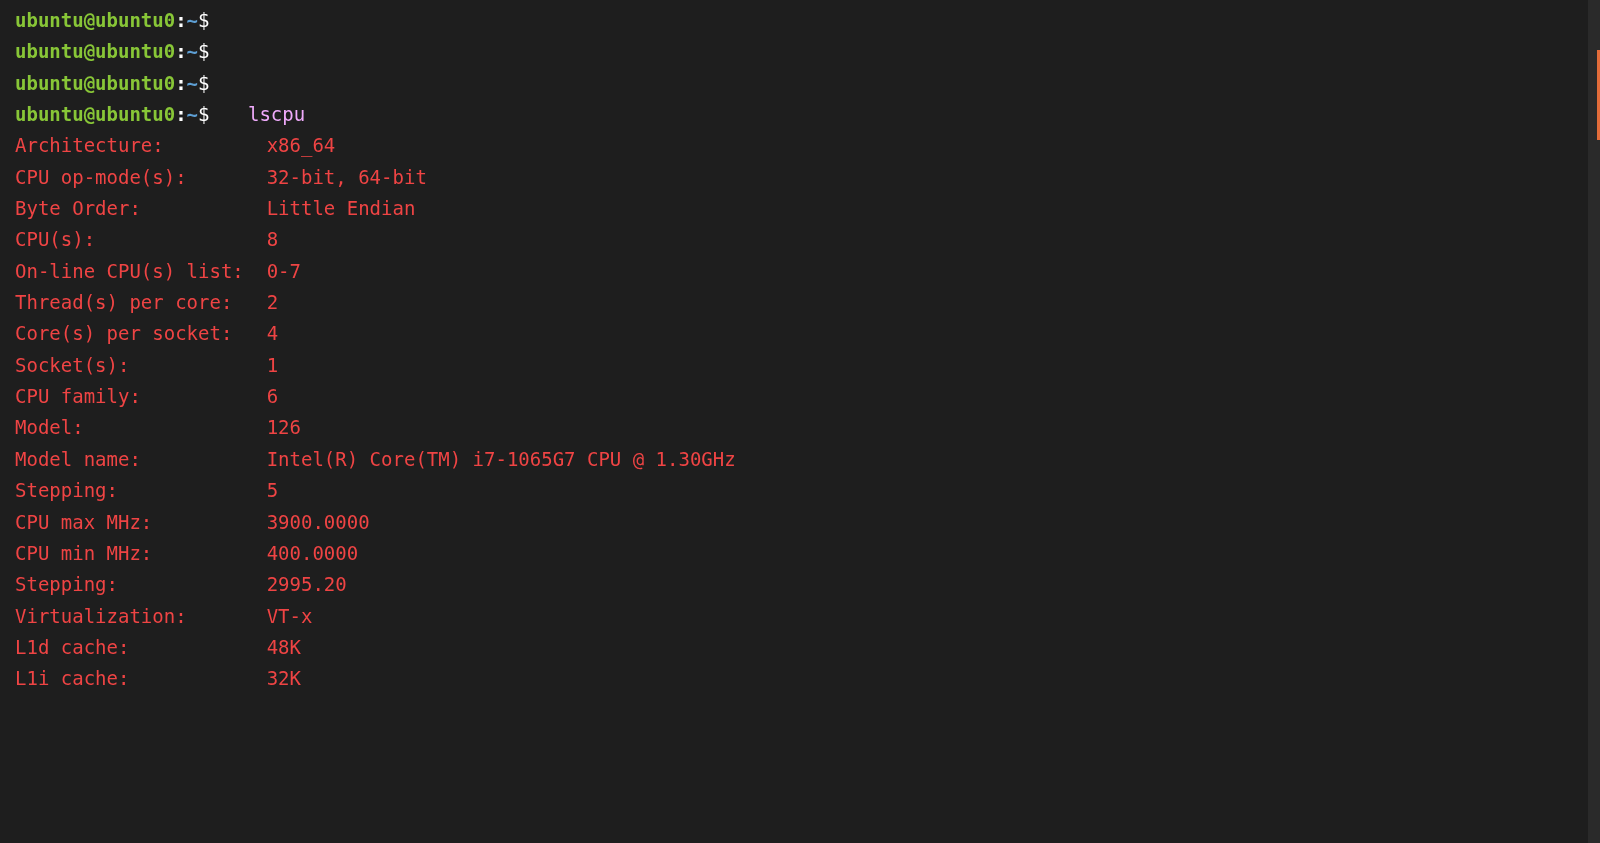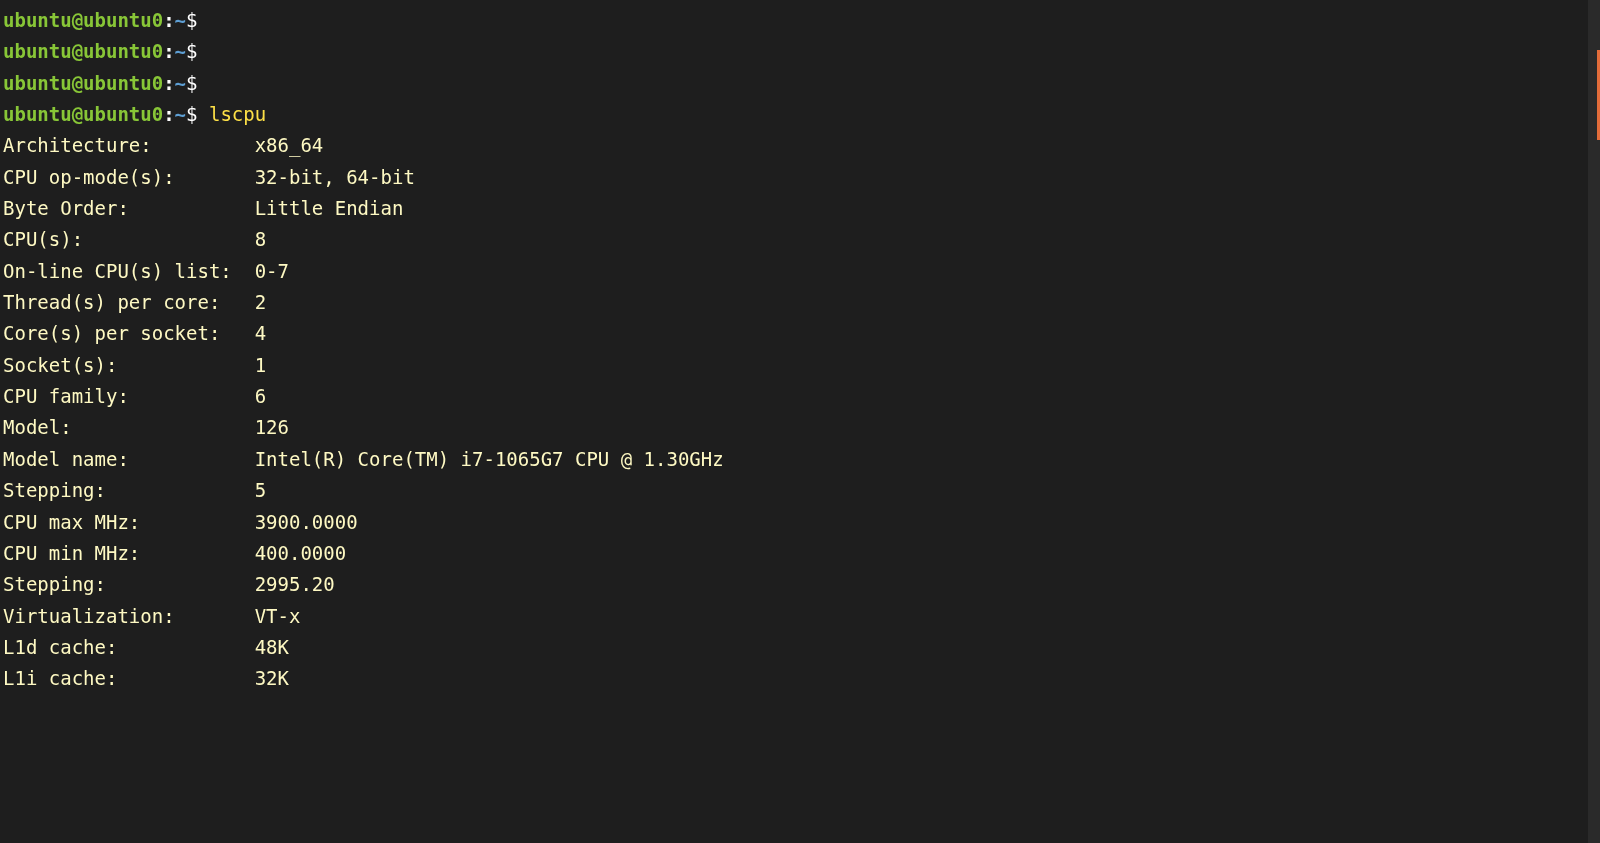--- a/index.html
+++ b/index.html
@@ -12,46 +12,47 @@
       height: 843px;
       background: #1e1e1e;
       color: #d0d0d0;
       font-family: "DejaVu Sans Mono", "Liberation Mono", "Courier New", monospace;
       font-size: 19px;
       line-height: 1.65;
       overflow: hidden;
       position: relative;
     }
     .terminal {
-      padding: 5px 3px;
+      padding: 5px 15px;
     }
     .prompt-line {
       white-space: pre;
     }
     .user-host {
       color: #88c637;
       font-weight: bold;
     }
     .colon {
       color: #ffffff;
       font-weight: bold;
     }
     .path {
       color: #5e9fd4;
       font-weight: bold;
     }
     .dollar {
       color: #ffffff;
     }
     .cmd {
-      color: #fde047;
+      color: #f0abfc;
+      margin-left: 27px;
     }
     .output-line {
       white-space: pre;
-      color: #fef9c3;
+      color: #ef4444;
     }
     .label {
       display: inline-block;
     }
     .scrollbar {
       position: absolute;
       right: 0;
       top: 0;
       width: 12px;
       height: 100%;

